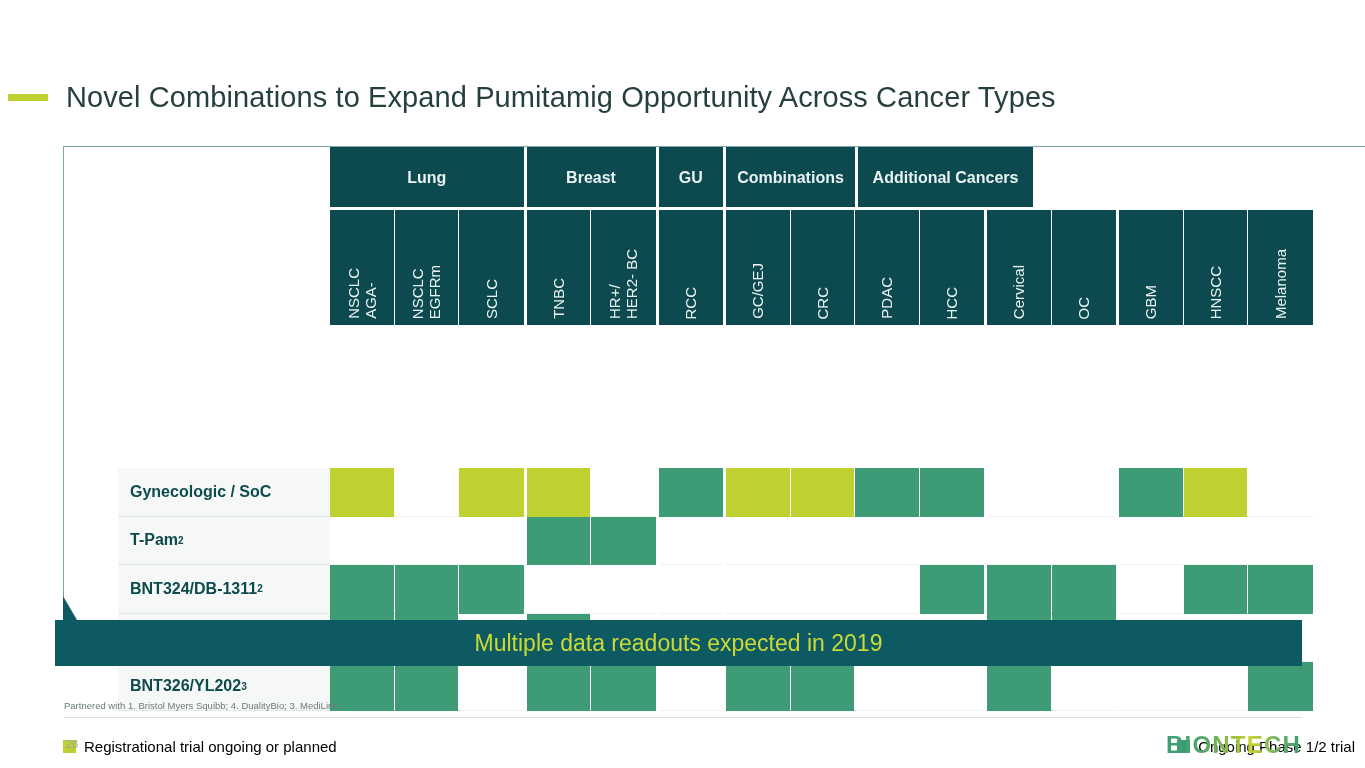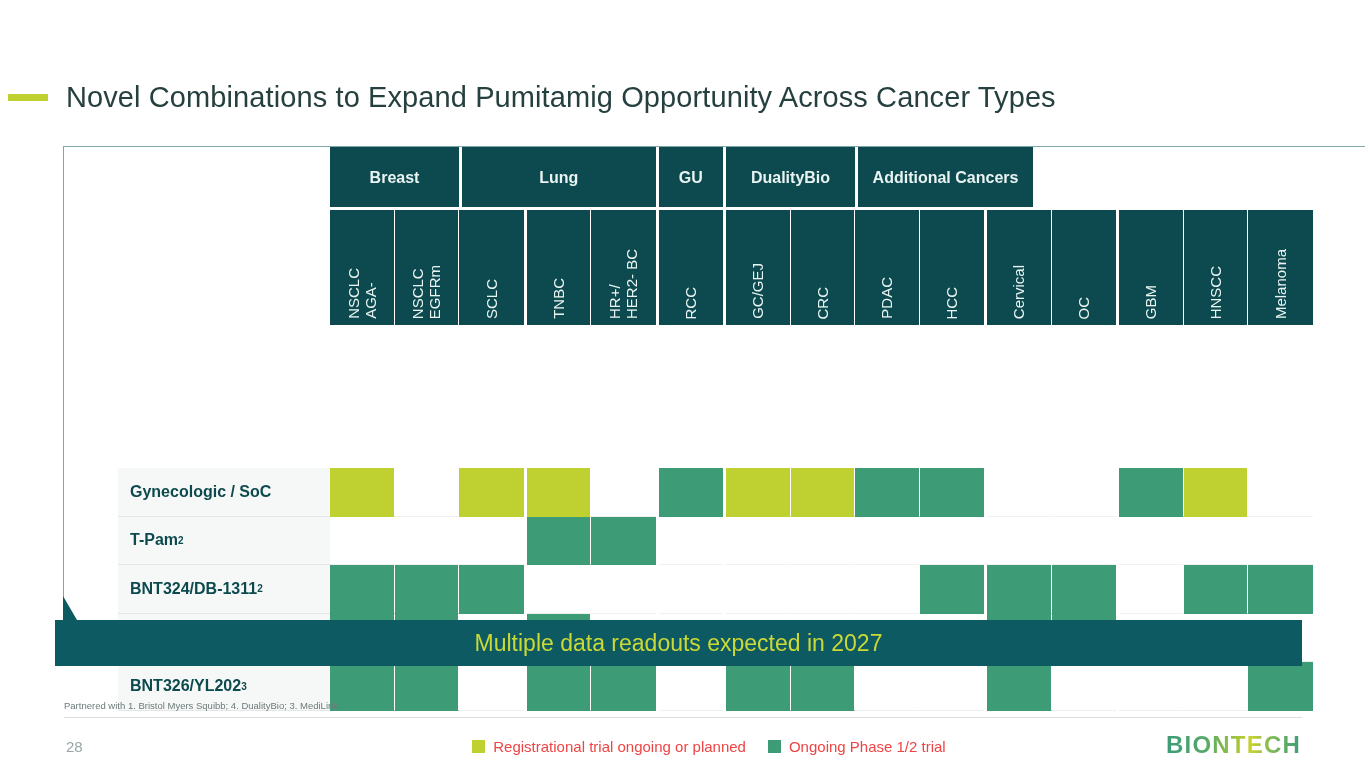--- a/index.html
+++ b/index.html
@@ -158,25 +158,25 @@
   }
   .cell:last-child { border-right: none; }
   .cell.y { background: #bfd130; border-bottom-color: #bfd130; }
   .cell.g { background: #3d9c76; border-bottom-color: #3d9c76; }
   
   #legend {
     position: absolute;
     left: 0; top: 592px;
     width: 1302px;
     display: flex;
-    justify-content: center;
+    justify-content: space-between;
     align-items: center;
     gap: 22px;
     font-size: 15px;
-    color: #ef4444;
+    color: #000000;
     padding-right: 10px;
     box-sizing: border-box;
   }
   .legend-item { display: flex; align-items: center; gap: 8px; }
   .legend-swatch { width: 13px; height: 13px; display: inline-block; }
   
   #banner {
     position: absolute;
     left: 55px; top: 620px;
     width: 1247px; height: 46px;
@@ -201,21 +201,21 @@
     width: 1238px;
     font-size: 9.5px;
     color: #6b7a79;
     padding-bottom: 6px;
     border-bottom: 1px solid #d9dede;
   }
   
   #page-number {
     position: absolute;
     left: 66px; top: 738px;
-    font-size: 15px;
+    font-size: 11px;
     color: #9aa6a5;
   }
   #brand-logo {
     position: absolute;
     right: 64px; top: 731px;
     font-size: 24px;
     font-weight: bold;
     letter-spacing: 1.2px;
     background: linear-gradient(90deg, #3d9c76 0%, #52a86a 28%, #9fc43c 52%, #c8d22e 63%, #7fb858 78%, #3d9c76 100%);
     -webkit-background-clip: text;
@@ -229,24 +229,24 @@
 
 <div id="title-row">
   <div id="title-dash"></div>
   <div id="page-title">Novel Combinations to Expand Pumitamig Opportunity Across Cancer Types</div>
 </div>
 
 <div id="matrix-frame">
   <div id="matrix-top-border"></div>
   <div id="matrix-left-border"></div>
   <div id="group-header">
+      <div class="group-cell" style="width: 193.5px;">Lung</div>
       <div class="group-cell" style="width: 129px;">Breast</div>
-      <div class="group-cell" style="width: 193.5px;">Lung</div>
       <div class="group-cell" style="width: 64.5px;">GU</div>
-      <div class="group-cell" style="width: 129px;">DualityBio</div>
+      <div class="group-cell" style="width: 129px;">Combinations</div>
       <div class="group-cell" style="width: 175px;">Additional Cancers</div>
     </div>
   <div id="sub-header">
       <div class="subgroup">
         <div class="sub-cell" style="width: 64.5px;">
           <span class="vtext">NSCLC
 AGA-</span>
         </div>
         <div class="sub-cell" style="width: 64.5px;">
           <span class="vtext">NSCLC
@@ -479,18 +479,18 @@
       </div>
       <div class="legend-item">
         <span class="legend-swatch" style="background: rgb(61, 156, 118);"></span>
         <span>Ongoing Phase 1/2 trial</span>
       </div>
     </div>
 </div>
 
 <div id="banner-notch"></div>
 <div id="banner">
-  <span>Multiple data readouts expected in 2027</span>
+  <span>Multiple data readouts expected in 2019</span>
 </div>
 
 <div id="footnote">Partnered with 1. Bristol Myers Squibb; 4. DualityBio; 3. MediLink.</div>
 <div id="page-number">28</div>
 <div id="brand-logo">BIONTECH</div>
 
 </body></html>

